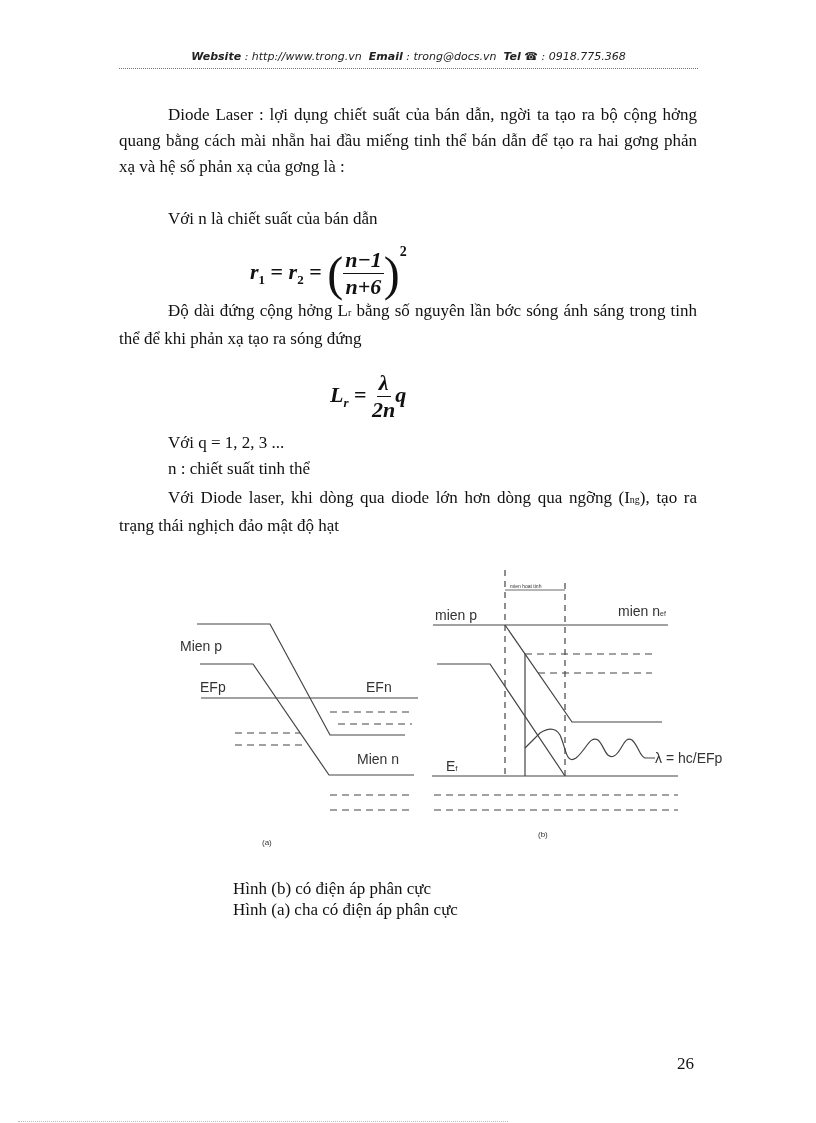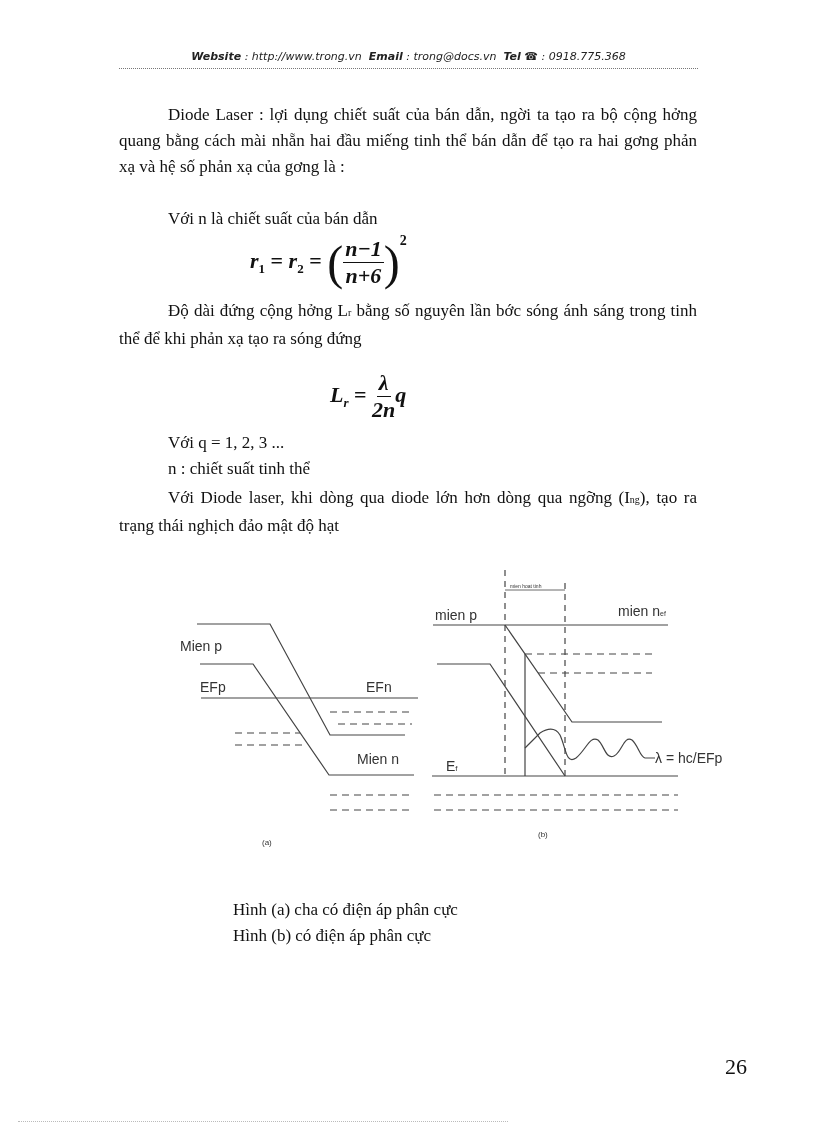--- a/index.html
+++ b/index.html
@@ -11,42 +11,42 @@
   .header-rule { position: absolute; left: 119px; top: 68px; width: 579px; border-top: 1px dotted #777; }
   .p { position: absolute; left: 119px; width: 578px; font-size: 17px; line-height: 26px; text-align: justify; }
   .indent { text-indent: 49px; }
   .line { position: absolute; font-size: 17px; white-space: nowrap; }
   .eq { position: absolute; font-family: "Liberation Serif", serif; font-weight: bold; font-style: italic; font-size: 22px; }
   .frac { display: inline-flex; flex-direction: column; align-items: center; vertical-align: middle; justify-content: flex-end; }
   .frac .num { border-bottom: 1.5px solid #111; padding: 0 2px; line-height: 26px; }
   .frac .den { line-height: 26px; }
   .paren { font-style: normal; font-weight: normal; font-size: 48px; vertical-align: middle; line-height: 48px; }
   .diagram { position: absolute; left: 0; top: 560px; }
-  .page-num { position: absolute; left: 677px; top: 1054px; font-size: 22px; margin-left: 48px; }
+  .page-num { position: absolute; left: 677px; top: 1054px; font-size: 17px; }
   .bottom-rule { position: absolute; left: 18px; top: 1121px; width: 490px; border-top: 1px dotted #bbb; }
   .sub { font-size: 10px; vertical-align: baseline; }
 </style>
 </head>
 <body>
 
 <div class="header">
   <b>Website</b>
   <span>: http://www.trong.vn</span>&nbsp;
   <b>Email</b>
   <span>: trong@docs.vn</span>&nbsp;
   <b>Tel</b>
   <span style="font-style:normal;">☎</span>
   <span>: 0918.775.368</span>
 </div>
 <div class="header-rule"></div>
 
 <div class="p indent" style="top:102px;">Diode Laser : lợi dụng chiết suất của bán dẫn, ngời ta tạo ra bộ cộng hởng quang bằng cách mài nhẵn hai đầu miếng tinh thể bán dẫn để tạo ra hai gơng phản xạ và hệ số phản xạ của gơng là :</div>
 <div class="line" style="left:168px; top:185px;margin-top:24px;">Với n là chiết suất của bán dẫn</div>
 
-<div class="eq" style="left:250px; top:236px;">
+<div class="eq" style="left:250px; top:247px;">
   <span>r</span><sub style="font-size:13px;font-style:normal;">1</sub>
   <span style="font-style:normal;">=</span>
   <span>r</span><sub style="font-size:13px;font-style:normal;">2</sub>
   <span style="font-style:normal;">=</span>
   <span class="paren">(</span><span class="frac">
       <span class="num">n−1</span>
       <span class="den">n+6</span>
     </span><span class="paren">)</span><sup style="font-size:14px;font-style:normal;position:relative;top:-14px;">2</sup>
 </div>
 
@@ -105,17 +105,17 @@
   </g>
   <text x="510" y="588" font-size="5" fill="#333">mien hoat tinh</text>
   <text x="435" y="620" font-size="14" fill="#333">mien p</text>
   <text x="618" y="616" font-size="14" fill="#333"><tspan>mien n</tspan><tspan font-size="7">ef</tspan></text>
   <text x="446" y="771" font-size="14" fill="#333"><tspan>E</tspan><tspan font-size="8">f</tspan></text>
   <text x="655" y="763" font-size="14" fill="#333">λ = hc/EFp</text>
   <text x="538" y="837" font-size="8" fill="#333">(b)</text>
 </svg>
 
 <div class="line" style="left:233px; top:900px;">Hình (a) cha có điện áp phân cực</div>
-<div class="line" style="left:233px; top:926px;">Hình (b) có điện áp phân cực</div>
+<div class="line" style="left:233px; top:879px;">Hình (b) có điện áp phân cực</div>
 
 <div class="page-num">26</div>
 
 <div class="bottom-rule"></div>
 
 </body></html>

